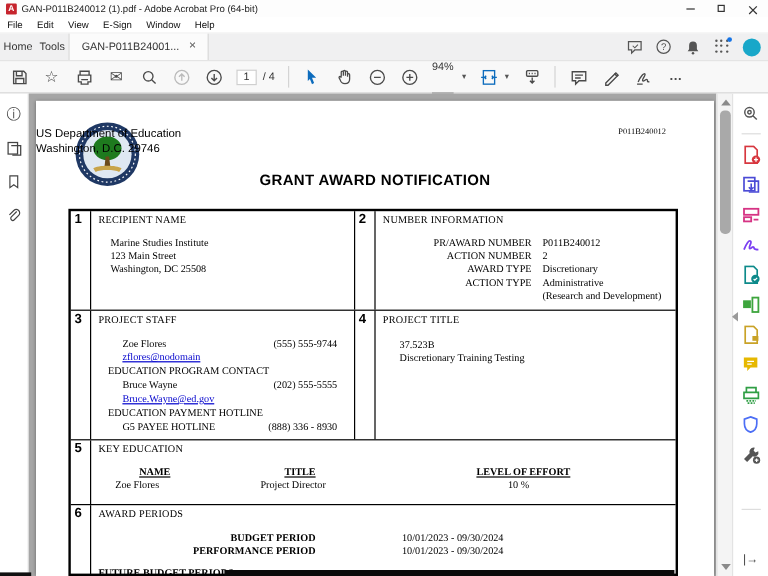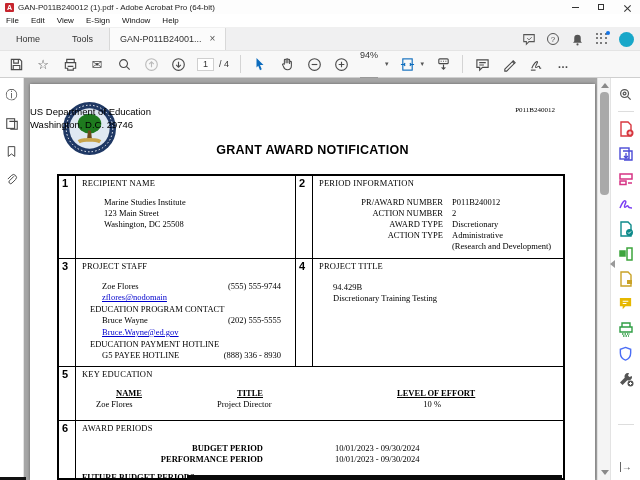--- a/index.html
+++ b/index.html
@@ -15,21 +15,21 @@
   .glyph-min{width:7px;height:1px;background:#333;}
   .glyph-restore{width:6px;height:6px;border:1px solid #333;}
   .glyph-close{position:relative;width:7px;height:7px;}
   .glyph-close:before,.glyph-close:after{content:"";position:absolute;left:3px;top:0;width:1px;height:9px;background:#333;}
   .glyph-close:before{transform:rotate(45deg);} .glyph-close:after{transform:rotate(-45deg);}
 
   .menubar{height:14px;background:#fff;display:flex;align-items:center;font-size:8px;color:#111;padding-left:6px;gap:12px;border-bottom:1px solid #f0f0f0;}
   .menubar span{cursor:default;}
 
   .tabbar{height:22px;background:#f0f0f1;display:flex;align-items:stretch;position:relative;font-size:9px;color:#333;}
-  .tab{display:flex;align-items:center;padding:0 16px;cursor:default;}
+  .tab{display:flex;align-items:center;padding:0 3px;cursor:default;}
   .tab-doc{background:#fbfbfb;border-left:1px solid #d8d8d8;border-right:1px solid #d8d8d8;gap:8px;padding:0 10px;}
   .tab-close{font-size:10px;color:#555;line-height:1;}
   .tabbar-right{position:absolute;right:6px;top:0;height:22px;display:flex;align-items:center;gap:11px;}
   .tb-ico{width:15px;height:15px;display:flex;align-items:center;justify-content:center;color:#555;}
   .help-circle{width:12px;height:12px;border:1px solid #555;border-radius:50%;font-size:8px;display:flex;align-items:center;justify-content:center;color:#555;}
   .apps-grid{position:relative;width:12px;height:12px;display:grid;grid-template-columns:repeat(3,1fr);gap:1px;}
   .apps-grid i{width:2px;height:2px;background:#555;border-radius:50%;}
   .apps-dot{position:absolute;right:-2px;top:-2px;width:4px;height:4px;background:#1473e6;border-radius:50%;}
   .avatar{width:15px;height:15px;border-radius:50%;background:#18a7c9;}
 
@@ -74,21 +74,21 @@
   .seal{position:absolute;left:32px;top:17px;}
 
   .gan-table{position:absolute;left:27px;top:90px;width:508px;height:306px;border:2px solid #000;}
   .t-row{display:flex;border-bottom:1px solid #000;}
   .t-row:last-child{border-bottom:none;}
   .box{display:flex;}
   .box-r{border-left:1px solid #000;}
   .numcol{width:17px;border-right:1px solid #000;font-family:"Liberation Sans",sans-serif;font-weight:bold;font-size:11px;padding:1px 0 0 3px;flex:none;}
   .bcontent{flex:1;padding:2px 6px 0 6px;font-size:8.5px;line-height:11px;position:relative;}
   .sec-label{font-size:8.5px;letter-spacing:.2px;}
-  .addr{margin:8px 0 0 22px;font-family:Liberation Serif, serif;}
+  .addr{margin:8px 0 0 10px;font-family:Liberation Serif, serif;}
   .kv{display:flex;}
   .kv .lbl{width:124px;text-align:right;flex:none;}
   .kv .val{margin-left:9px;}
   .staff{margin-top:8px;}
   .staff .head{margin-left:8px;}
   .staff .person{display:flex;justify-content:space-between;margin-left:20px;padding-right:8px;}
   .staff a{color:#0000cc;text-decoration:underline;margin-left:20px;}
   .proj-lines{margin:10px 0 0 14px;}
   .kp-row{display:flex;margin-left:14px;}
   .kp-name{width:121px;flex:none;} .kp-title{width:160px;flex:none;} .kp-effort{width:64px;flex:none;text-align:left;}
@@ -316,21 +316,21 @@
               <div class="addr">
                 <div>Marine Studies Institute</div>
                 <div>123 Main Street</div>
                 <div>Washington, DC 25508</div>
               </div>
             </div>
           </div>
           <div class="box box-r" style="flex:1;">
             <div class="numcol">2</div>
             <div class="bcontent">
-              <div class="sec-label">PERIOD INFORMATION</div>
+              <div class="sec-label">NUMBER INFORMATION</div>
               <div style="margin-top:8px;">
                 <div class="kv">
                     <span class="lbl">PR/AWARD NUMBER</span>
                     <span class="val">P011B240012</span>
                   </div>
                 <div class="kv">
                     <span class="lbl">ACTION NUMBER</span>
                     <span class="val">2</span>
                   </div>
                 <div class="kv">
@@ -373,21 +373,21 @@
                     <span>(888) 336 - 8930</span>
                   </div>
               </div>
             </div>
           </div>
           <div class="box box-r" style="flex:1;">
             <div class="numcol">4</div>
             <div class="bcontent">
               <div class="sec-label">PROJECT TITLE</div>
               <div class="proj-lines">
-                <div>94.429B</div>
+                <div>37.523B</div>
                 <div>Discretionary Training Testing</div>
               </div>
             </div>
           </div>
         </div>
 
         <div class="t-row" style="height:54px;">
           <div class="box" style="flex:1;">
             <div class="numcol">5</div>
             <div class="bcontent">

